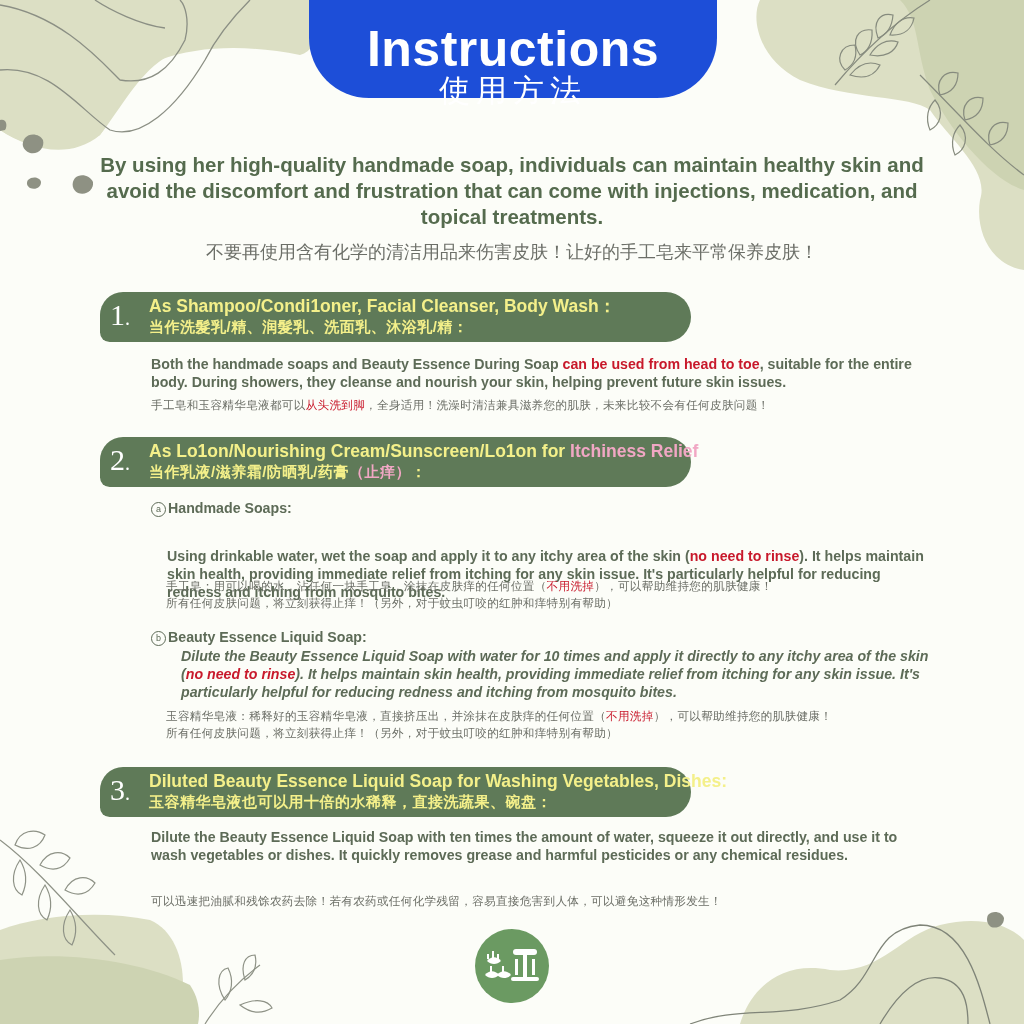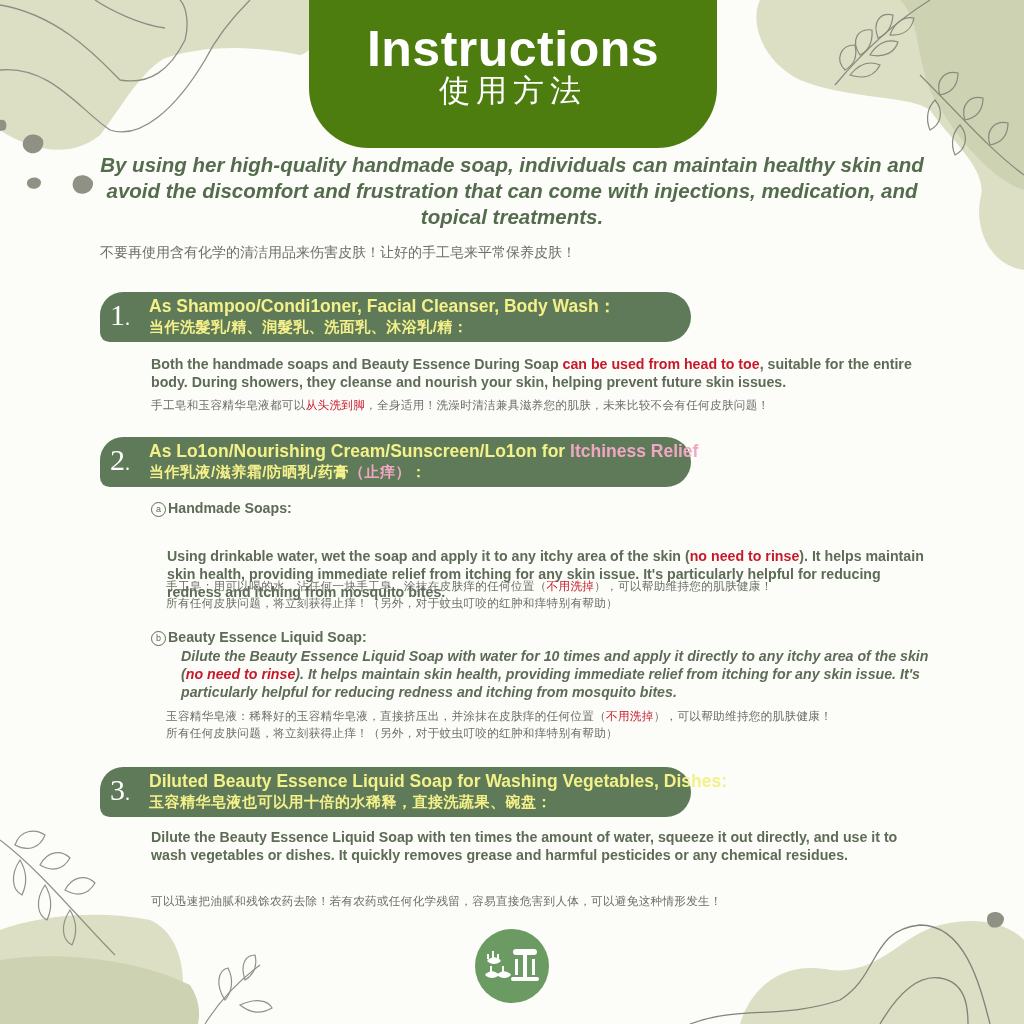--- a/index.html
+++ b/index.html
@@ -5,34 +5,34 @@
   html, body { margin:0; padding:0; }
   body {
     width:1024px; height:1024px; overflow:hidden; position:relative;
     background:#fcfdf8;
     font-family:"Liberation Sans", "DejaVu Sans", sans-serif;
   }
   .deco { position:absolute; left:0; top:0; width:1024px; height:1024px; z-index:0; pointer-events:none; }
   .content { position:absolute; left:0; top:0; width:1024px; height:1024px; z-index:1; }
 
   .title-tab {
-    position:absolute; left:309px; top:0; width:408px; height:148px;
-    background:#4d7c0f; border-radius:0 0 60px 60px;
+    position:absolute; left:309px; top:0; width:408px; height:98px;
+    background:#1d4ed8; border-radius:0 0 60px 60px;
     color:#fff; text-align:center;
   }
   .title-tab .en { font-weight:700; font-size:50px; line-height:50px; margin-top:24px; letter-spacing:0.5px; }
   .title-tab .zh { font-size:31px; line-height:34px; letter-spacing:6px; }
 
   .intro {
     position:absolute; left:100px; top:152px; width:824px; text-align:center;
-    color:#556b4e; font-weight:700; font-size:20.5px; line-height:26px;font-style:italic;
+    color:#556b4e; font-weight:700; font-size:20.5px; line-height:26px;
   }
   .intro-zh {
-    position:absolute; left:100px; top:240px; width:824px; text-align:left;
-    color:#6c6f68; font-size:14px; line-height:24px;
+    position:absolute; left:100px; top:240px; width:824px; text-align:center;
+    color:#6c6f68; font-size:18px; line-height:24px;
   }
 
   .pill {
     position:absolute; left:100px; width:591px; height:50px;
     background:#5f7a58; border-radius:24px 26px 26px 10px;
   }
   .pill .num {
     position:absolute; left:10px; top:7px; color:#fff;
     font-family:"Liberation Serif", "DejaVu Serif", serif;
     font-size:30px; line-height:32px;

